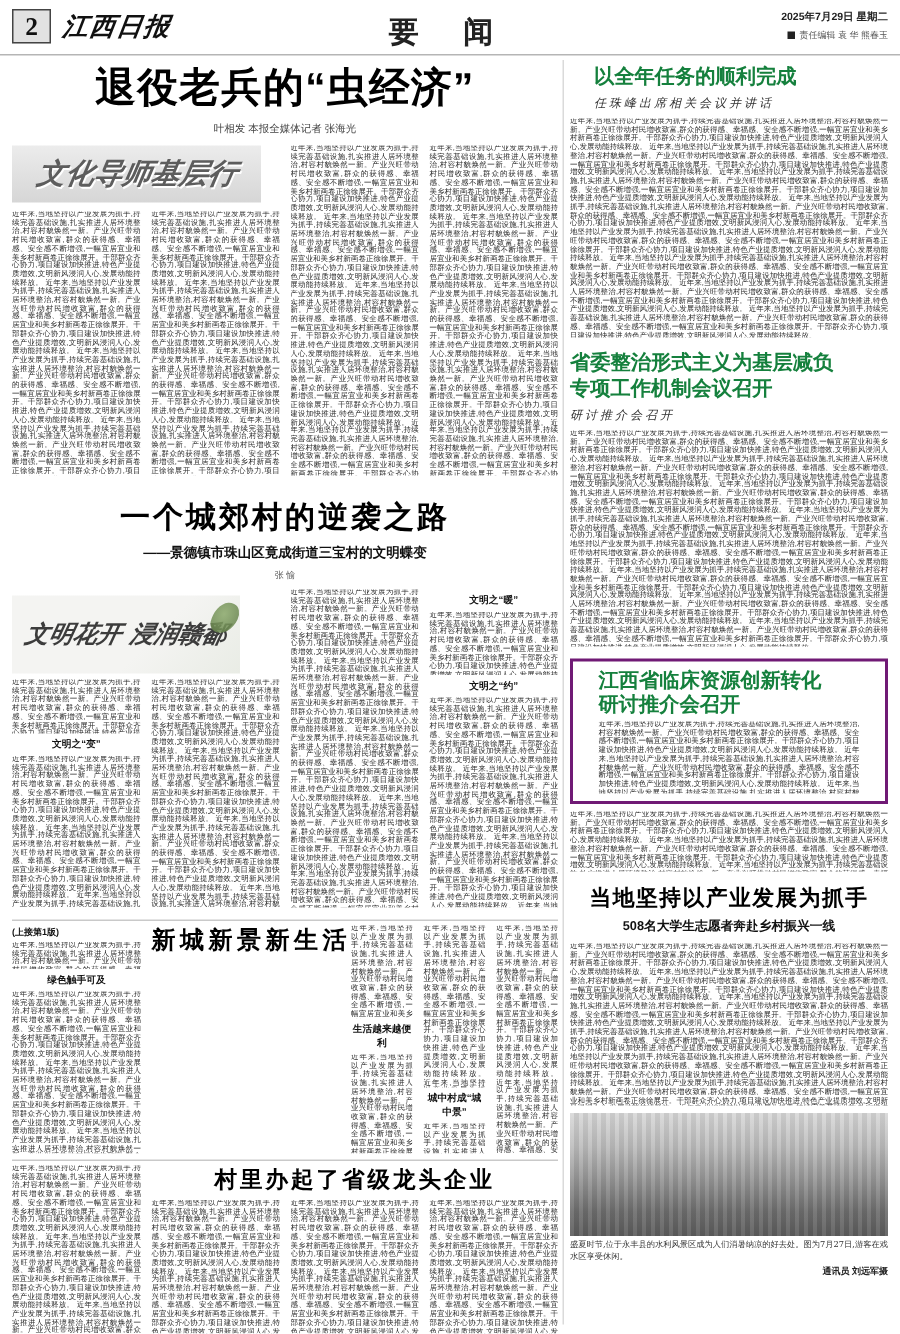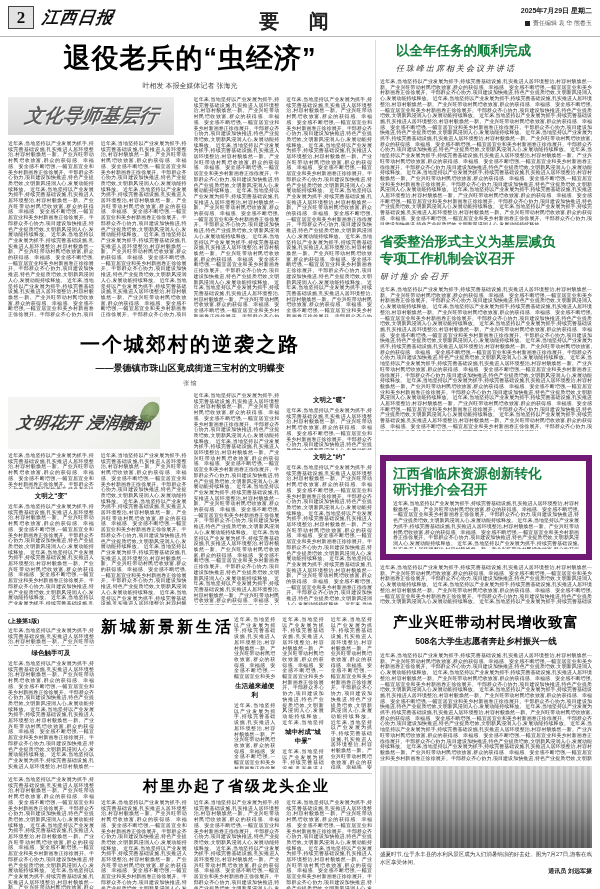--- a/index.html
+++ b/index.html
@@ -104,21 +104,21 @@
   .kaiti {
     font-family:"DejaVu Serif","Liberation Serif",serif; font-size:8px; letter-spacing:2px;
     color:#333; margin:4px 0 5px; font-style:italic;
   }
   .r1-sub { padding-left:16px; }
   .rbody { font-size:5px; line-height:5.7px; text-align:justify; color:#2b2b2b; word-break:break-all; overflow:hidden; }
   .r1-body { height:146px; }
   .r2 { margin-top:8px; }
   .r2-body { height:144px; }
   .redbox {
-    margin-top:24px; border:6px solid #701a75; padding:5px 7px; background:#fff;
+    margin-top:8px; border:2px solid #701a75; padding:5px 17px; background:#fff;
   }
   .redbox .r-title { font-size:13.5px; line-height:16px; }
   .redbox-body { height:48px; margin-top:3px; }
   .r3-cont { margin-top:5px; height:40px; }
   .r4 { margin-top:8px; }
   .r4-title { font-size:14.5px; font-weight:bold; text-align:center; letter-spacing:1px; color:#000; }
   .r4-sub { font-size:8.5px; font-weight:bold; text-align:center; margin:4px 0 5px; color:#111; }
   .r4-body { height:108px; }
   .photo {
     margin-top:5px; height:82px; width:212px;
@@ -284,21 +284,21 @@
     <section class="redbox">
       <div class="r-title">
         <div>江西省临床资源创新转化</div>
         <div>研讨推介会召开</div>
       </div>
       <div class="rbody redbox-body">近年来,当地坚持以产业发展为抓手,持续完善基础设施,扎实推进人居环境整治,村容村貌焕然一新。产业兴旺带动村民增收致富,群众的获得感、幸福感、安全感不断增强,一幅宜居宜业和美乡村新画卷正徐徐展开。干部群众齐心协力,项目建设加快推进,特色产业提质增效,文明新风浸润人心,发展动能持续释放。 近年来,当地坚持以产业发展为抓手,持续完善基础设施,扎实推进人居环境整治,村容村貌焕然一新。产业兴旺带动村民增收致富,群众的获得感、幸福感、安全感不断增强,一幅宜居宜业和美乡村新画卷正徐徐展开。干部群众齐心协力,项目建设加快推进,特色产业提质增效,文明新风浸润人心,发展动能持续释放。 近年来,当地坚持以产业发展为抓手,持续完善基础设施,扎实推进人居环境整治,村容村貌焕然一新。产业兴旺带动村民增收致富,群众的获得感、幸福感、安全感不断增强,一幅宜居宜业和美乡村新画卷正徐徐展开。干部群众齐心协力,项目建设加快推进,特色产业提质增效,文明新风浸润人心,发展动能持续释放。 近年来,当地坚持以产业发展为抓手,持续完善基础设施,扎实推进人居环境整治,村容村貌焕然一新。产业兴旺带动村民增收致富,群众的获得感、幸福感、安全感不断增强,一幅宜居宜业和美乡村新画卷正徐徐展开。干部群众齐心协力,项目建设加快推进,特色产业提质增效,文明新风浸润人心,发展动能持续释放。 近年来,当地坚持以产业发展为抓手,持续完善基础设施,扎实推进人居环境整治,村容村貌焕然一新。产业兴旺带动村民增收致富,群众的获得感、幸福感、安全感不断增强,一幅宜居宜业和美乡村新画卷正徐徐展开。干部群众齐心协力,项目建设加快推进,特色产业提质增效,文明新风浸润人心,发展动能持续释放。 近年来,当地坚持以产业发展为抓手,持续完善基础设施,扎实推进人居环境整治,村容村貌焕然一新。产业兴旺带动村民增收致富,群众的获得感、幸福感、安全感不断增强,一幅宜居宜业和美乡村新画卷正徐徐展开。干部群众齐心协力,项目建设加快推进,特色产业提质增效,文明新风浸润人心,发展动能持续释放。 近年来,当地坚持以产业发展为抓手,持续完善基础设施,扎实推进人居环境整治,村容村貌焕然一新。产业兴旺带动村民增收致富,群众的获得感、幸福感、安全感不断增强,一幅宜居宜业和美乡村新画卷正徐徐展开。干部群众齐心协力,项目建设加快推进,特色产业提质增效,文明新风浸润人心,发展动能持续释放。 近年来,当地坚持以产业发展为抓手,持续完善基础设施,扎实推进人居环境整治,村容村貌焕然一新。产业兴旺带动村民增收致富,群众的获得感、幸福感、安全感不断增强,一幅宜居宜业和美乡村新画卷正徐徐展开。干部群众齐心协力,项目建设加快推进,特色产业提质增效,文明新风浸润人心,发展动能持续释放。 </div>
     </section>
     <div class="rbody r3-cont">近年来,当地坚持以产业发展为抓手,持续完善基础设施,扎实推进人居环境整治,村容村貌焕然一新。产业兴旺带动村民增收致富,群众的获得感、幸福感、安全感不断增强,一幅宜居宜业和美乡村新画卷正徐徐展开。干部群众齐心协力,项目建设加快推进,特色产业提质增效,文明新风浸润人心,发展动能持续释放。 近年来,当地坚持以产业发展为抓手,持续完善基础设施,扎实推进人居环境整治,村容村貌焕然一新。产业兴旺带动村民增收致富,群众的获得感、幸福感、安全感不断增强,一幅宜居宜业和美乡村新画卷正徐徐展开。干部群众齐心协力,项目建设加快推进,特色产业提质增效,文明新风浸润人心,发展动能持续释放。 近年来,当地坚持以产业发展为抓手,持续完善基础设施,扎实推进人居环境整治,村容村貌焕然一新。产业兴旺带动村民增收致富,群众的获得感、幸福感、安全感不断增强,一幅宜居宜业和美乡村新画卷正徐徐展开。干部群众齐心协力,项目建设加快推进,特色产业提质增效,文明新风浸润人心,发展动能持续释放。 近年来,当地坚持以产业发展为抓手,持续完善基础设施,扎实推进人居环境整治,村容村貌焕然一新。产业兴旺带动村民增收致富,群众的获得感、幸福感、安全感不断增强,一幅宜居宜业和美乡村新画卷正徐徐展开。干部群众齐心协力,项目建设加快推进,特色产业提质增效,文明新风浸润人心,发展动能持续释放。 近年来,当地坚持以产业发展为抓手,持续完善基础设施,扎实推进人居环境整治,村容村貌焕然一新。产业兴旺带动村民增收致富,群众的获得感、幸福感、安全感不断增强,一幅宜居宜业和美乡村新画卷正徐徐展开。干部群众齐心协力,项目建设加快推进,特色产业提质增效,文明新风浸润人心,发展动能持续释放。 近年来,当地坚持以产业发展为抓手,持续完善基础设施,扎实推进人居环境整治,村容村貌焕然一新。产业兴旺带动村民增收致富,群众的获得感、幸福感、安全感不断增强,一幅宜居宜业和美乡村新画卷正徐徐展开。干部群众齐心协力,项目建设加快推进,特色产业提质增效,文明新风浸润人心,发展动能持续释放。 近年来,当地坚持以产业发展为抓手,持续完善基础设施,扎实推进人居环境整治,村容村貌焕然一新。产业兴旺带动村民增收致富,群众的获得感、幸福感、安全感不断增强,一幅宜居宜业和美乡村新画卷正徐徐展开。干部群众齐心协力,项目建设加快推进,特色产业提质增效,文明新风浸润人心,发展动能持续释放。 近年来,当地坚持以产业发展为抓手,持续完善基础设施,扎实推进人居环境整治,村容村貌焕然一新。产业兴旺带动村民增收致富,群众的获得感、幸福感、安全感不断增强,一幅宜居宜业和美乡村新画卷正徐徐展开。干部群众齐心协力,项目建设加快推进,特色产业提质增效,文明新风浸润人心,发展动能持续释放。 </div>
 
     <section class="r4">
-      <div class="r4-title">产业兴旺带动村民增收致富</div>
+      <div class="r4-title">当地坚持以产业发展为抓手</div>
       <div class="r4-sub">508名大学生志愿者奔赴乡村振兴一线</div>
       <div class="rbody r4-body">近年来,当地坚持以产业发展为抓手,持续完善基础设施,扎实推进人居环境整治,村容村貌焕然一新。产业兴旺带动村民增收致富,群众的获得感、幸福感、安全感不断增强,一幅宜居宜业和美乡村新画卷正徐徐展开。干部群众齐心协力,项目建设加快推进,特色产业提质增效,文明新风浸润人心,发展动能持续释放。 近年来,当地坚持以产业发展为抓手,持续完善基础设施,扎实推进人居环境整治,村容村貌焕然一新。产业兴旺带动村民增收致富,群众的获得感、幸福感、安全感不断增强,一幅宜居宜业和美乡村新画卷正徐徐展开。干部群众齐心协力,项目建设加快推进,特色产业提质增效,文明新风浸润人心,发展动能持续释放。 近年来,当地坚持以产业发展为抓手,持续完善基础设施,扎实推进人居环境整治,村容村貌焕然一新。产业兴旺带动村民增收致富,群众的获得感、幸福感、安全感不断增强,一幅宜居宜业和美乡村新画卷正徐徐展开。干部群众齐心协力,项目建设加快推进,特色产业提质增效,文明新风浸润人心,发展动能持续释放。 近年来,当地坚持以产业发展为抓手,持续完善基础设施,扎实推进人居环境整治,村容村貌焕然一新。产业兴旺带动村民增收致富,群众的获得感、幸福感、安全感不断增强,一幅宜居宜业和美乡村新画卷正徐徐展开。干部群众齐心协力,项目建设加快推进,特色产业提质增效,文明新风浸润人心,发展动能持续释放。 近年来,当地坚持以产业发展为抓手,持续完善基础设施,扎实推进人居环境整治,村容村貌焕然一新。产业兴旺带动村民增收致富,群众的获得感、幸福感、安全感不断增强,一幅宜居宜业和美乡村新画卷正徐徐展开。干部群众齐心协力,项目建设加快推进,特色产业提质增效,文明新风浸润人心,发展动能持续释放。 近年来,当地坚持以产业发展为抓手,持续完善基础设施,扎实推进人居环境整治,村容村貌焕然一新。产业兴旺带动村民增收致富,群众的获得感、幸福感、安全感不断增强,一幅宜居宜业和美乡村新画卷正徐徐展开。干部群众齐心协力,项目建设加快推进,特色产业提质增效,文明新风浸润人心,发展动能持续释放。 近年来,当地坚持以产业发展为抓手,持续完善基础设施,扎实推进人居环境整治,村容村貌焕然一新。产业兴旺带动村民增收致富,群众的获得感、幸福感、安全感不断增强,一幅宜居宜业和美乡村新画卷正徐徐展开。干部群众齐心协力,项目建设加快推进,特色产业提质增效,文明新风浸润人心,发展动能持续释放。 近年来,当地坚持以产业发展为抓手,持续完善基础设施,扎实推进人居环境整治,村容村貌焕然一新。产业兴旺带动村民增收致富,群众的获得感、幸福感、安全感不断增强,一幅宜居宜业和美乡村新画卷正徐徐展开。干部群众齐心协力,项目建设加快推进,特色产业提质增效,文明新风浸润人心,发展动能持续释放。 </div>
     </section>
 
     <div class="photo"></div>
     <div class="caption">盛夏时节,位于永丰县的水利风景区成为人们消暑纳凉的好去处。图为7月27日,游客在戏水区享受休闲。</div>
     <div class="credit">通讯员 刘远军摄</div>
 
   </div>
 

